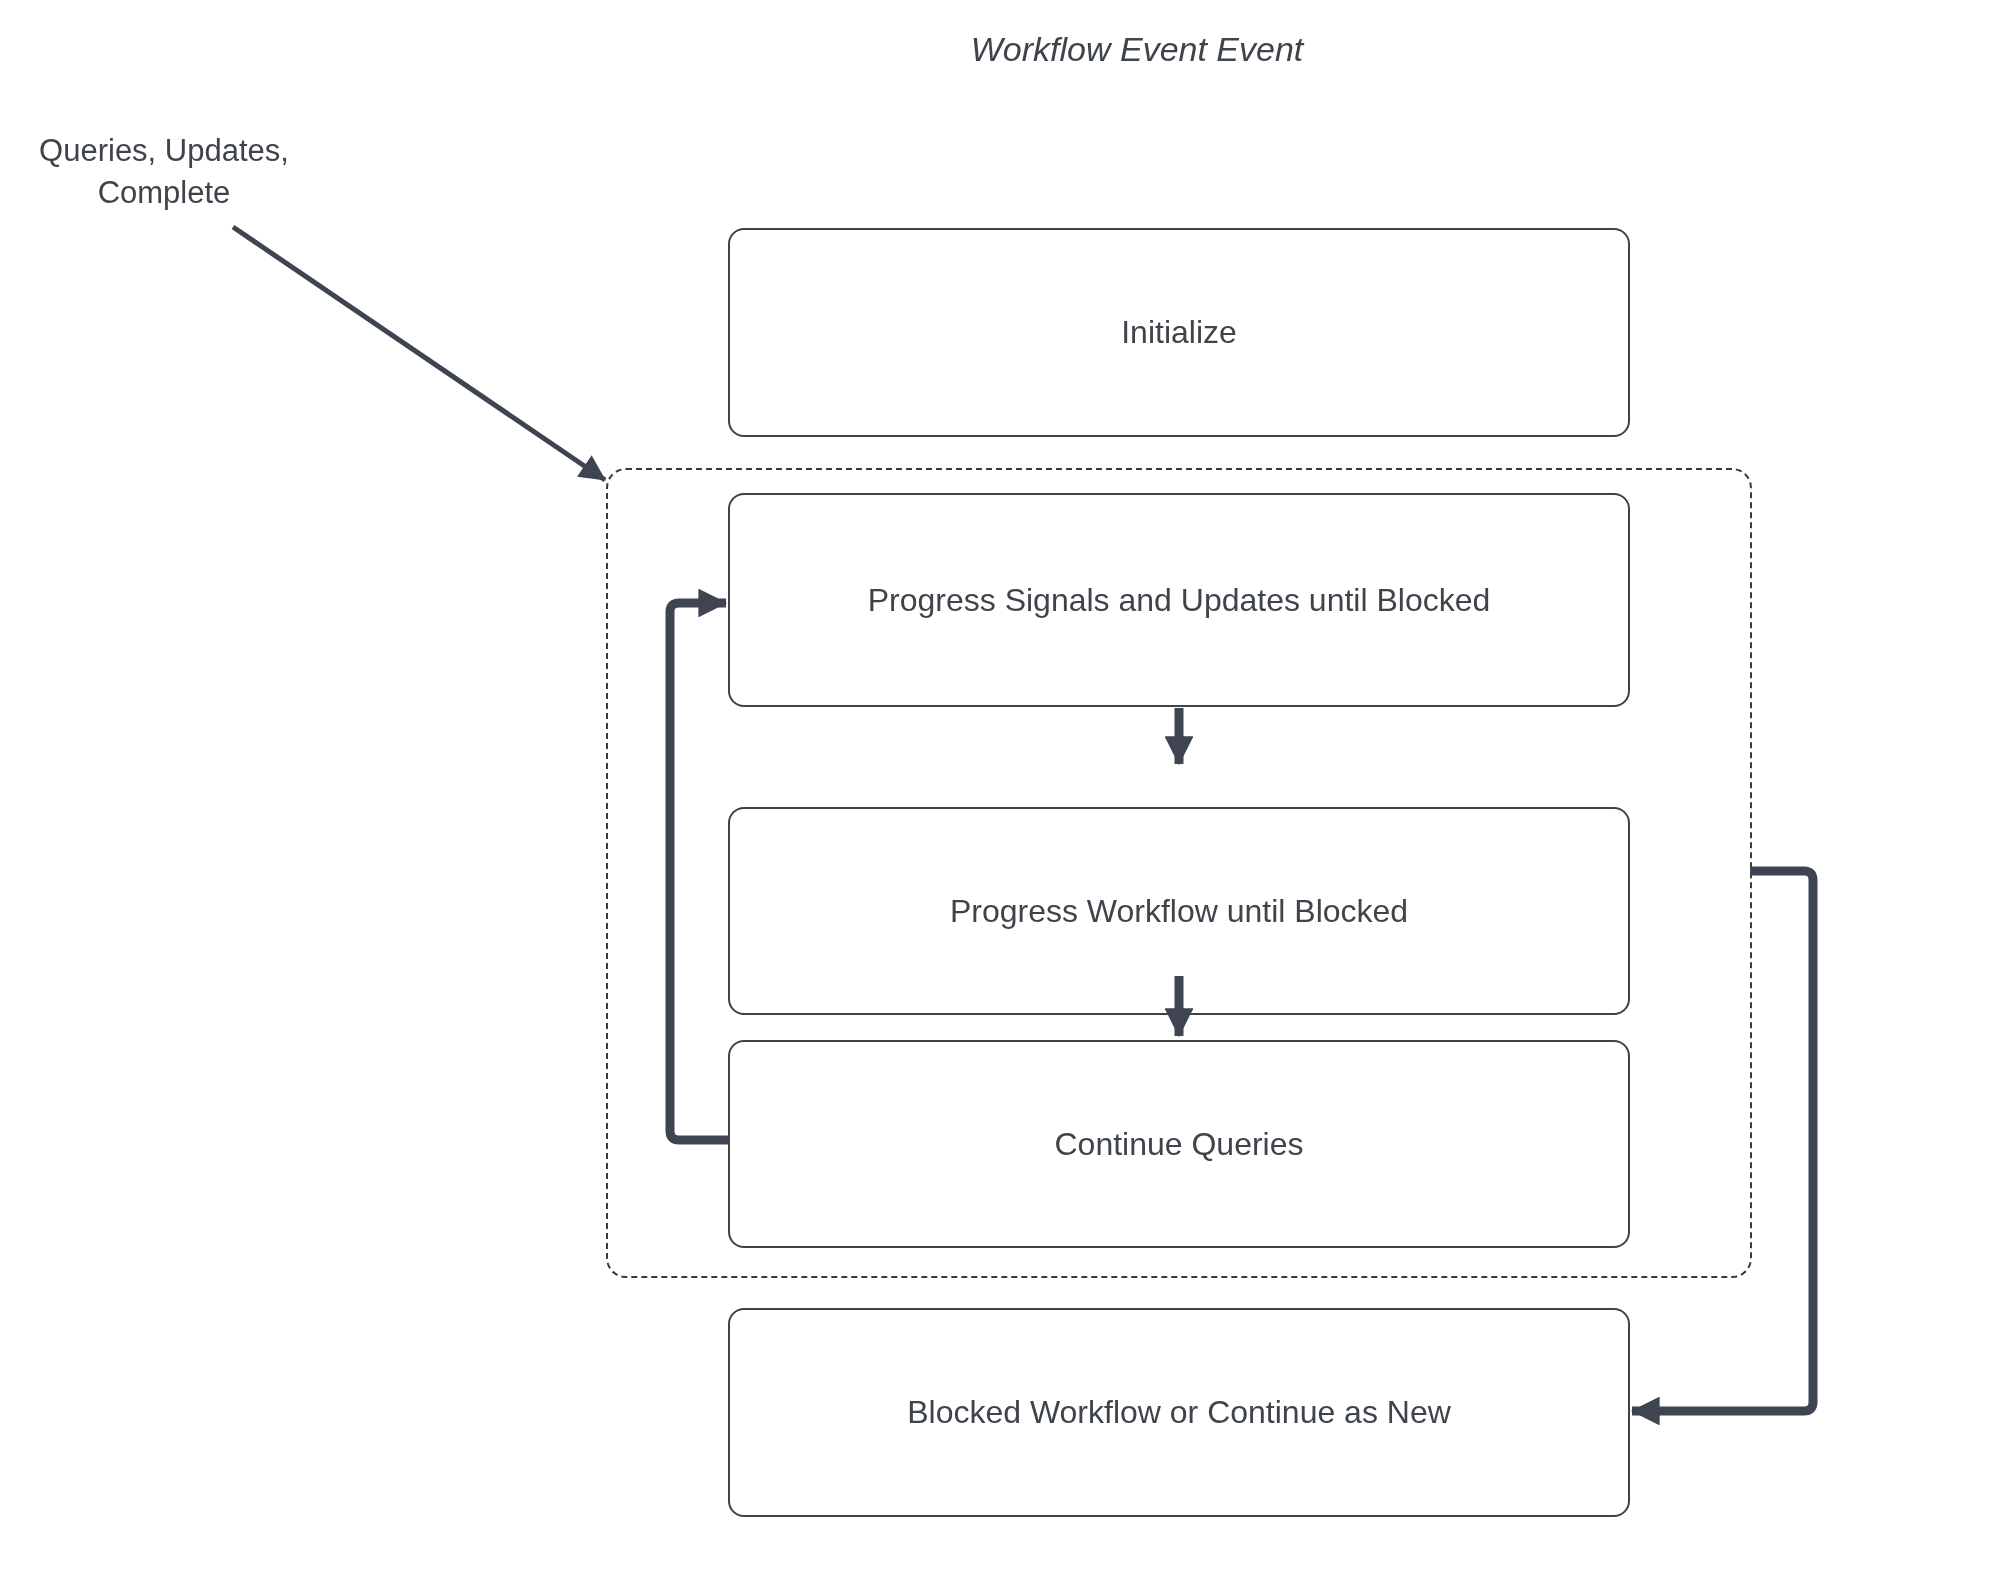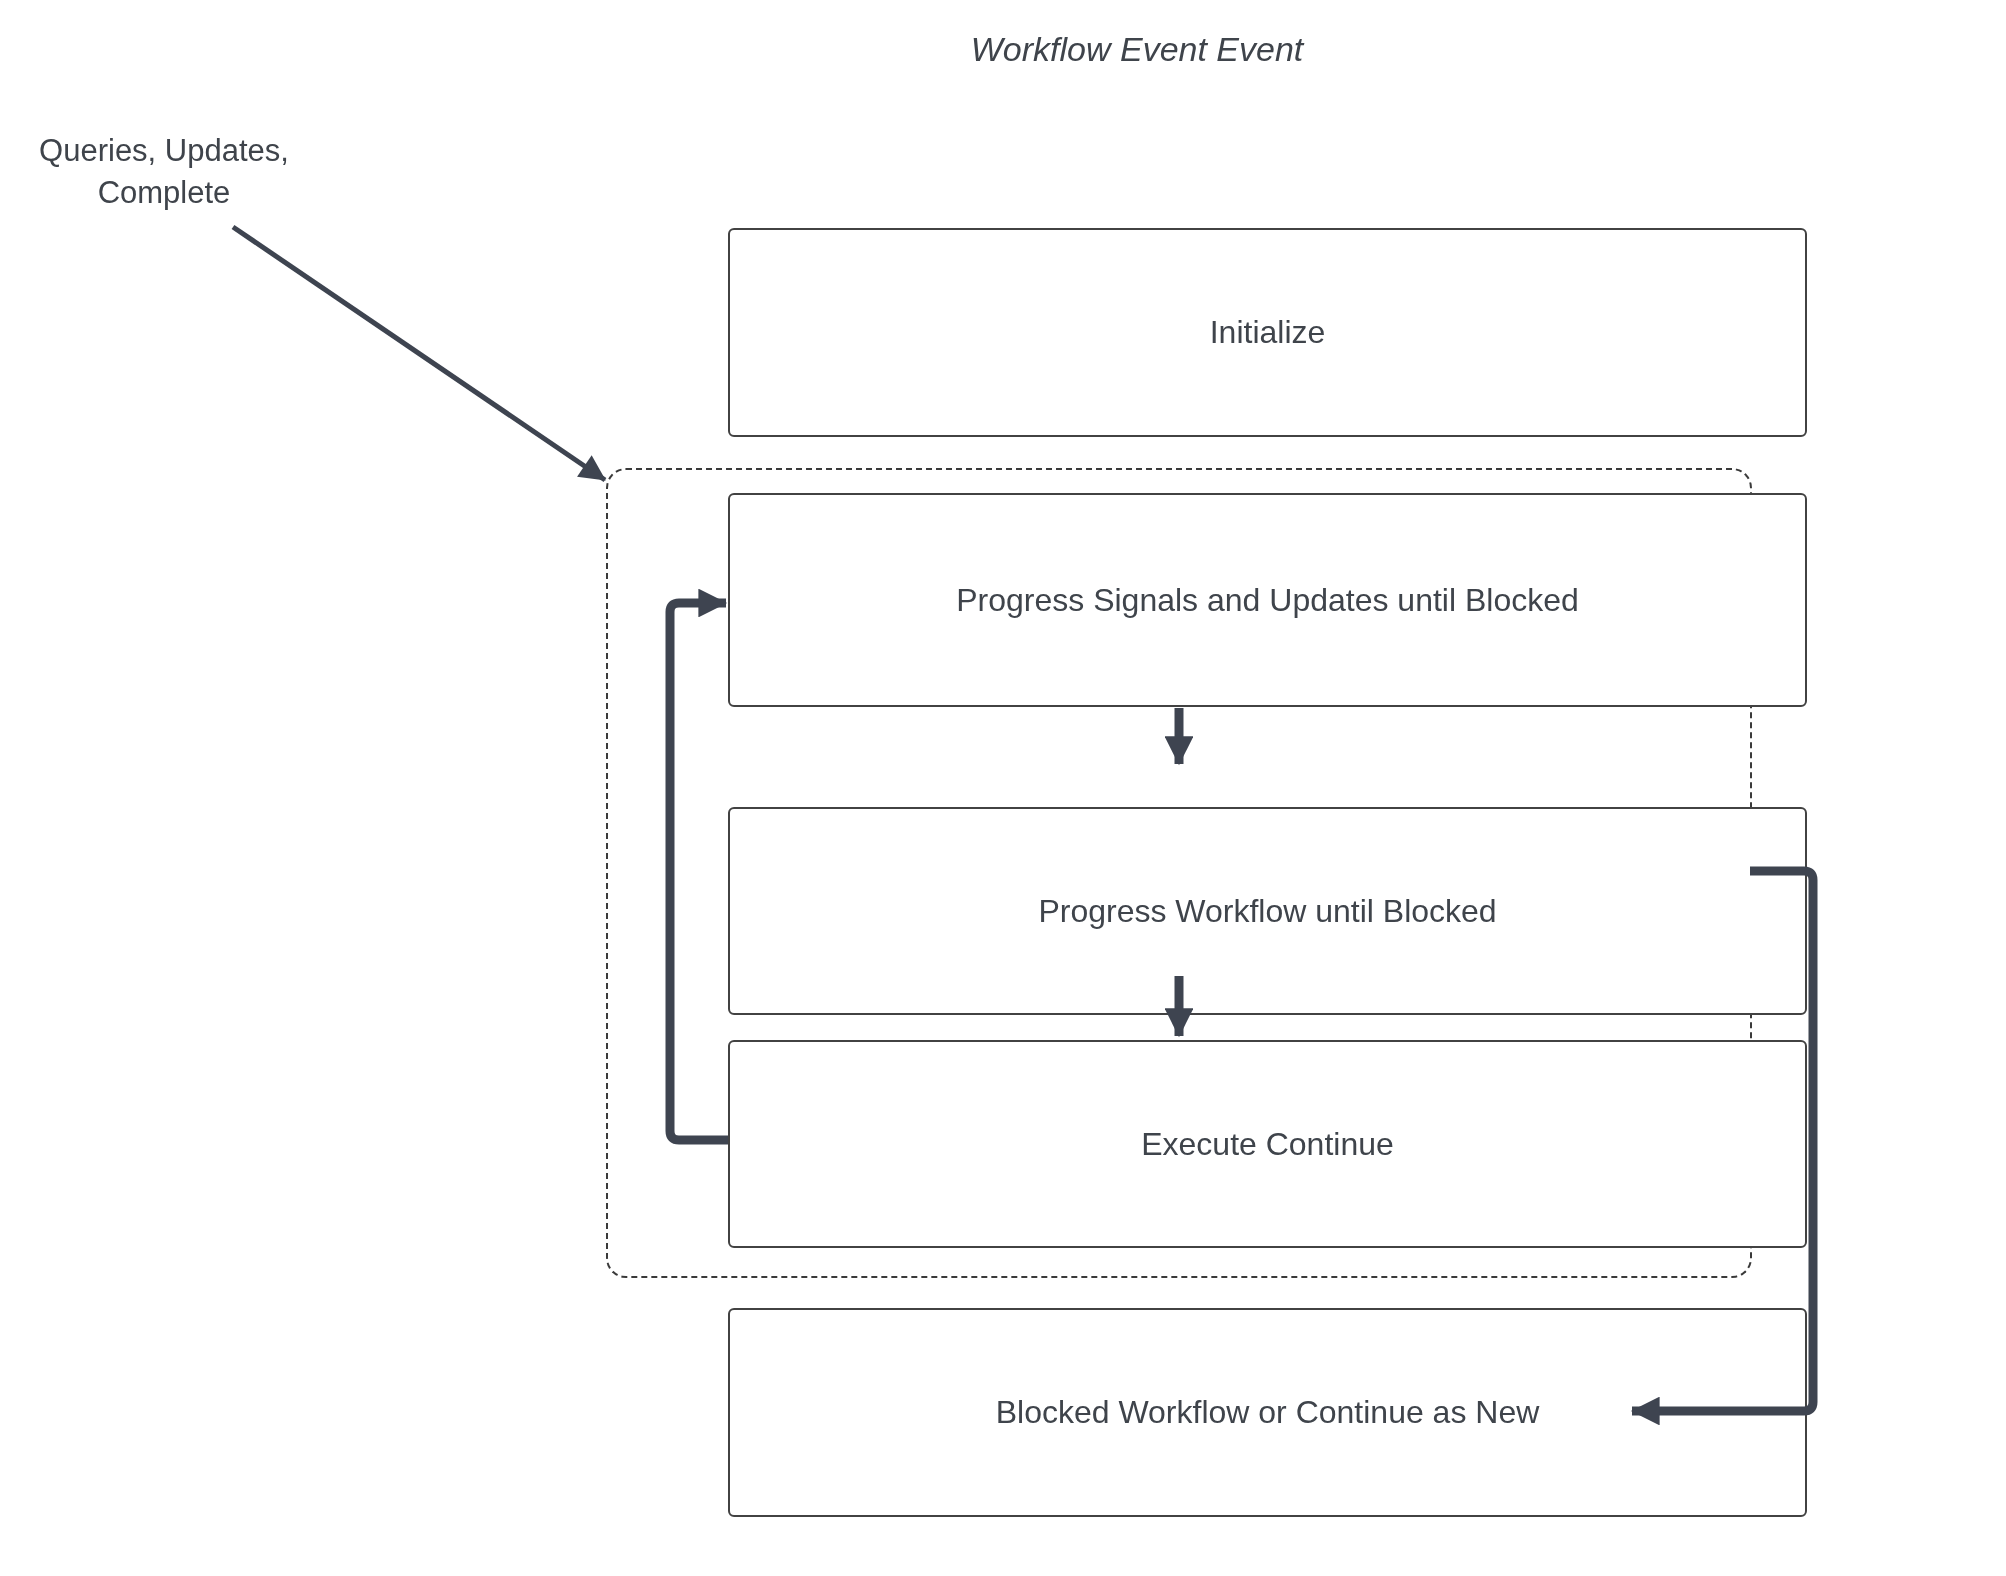--- a/index.html
+++ b/index.html
@@ -33,23 +33,23 @@
     transform:translateX(-50%);
     font-size:31px;
     line-height:42px;
     text-align:center;
     color:var(--text);
     white-space:nowrap;
   }
   .node{
     position:absolute;
     left:728px;
-    width:1079px;
+    width:902px;
     border:2px solid var(--box-border);
-    border-radius:6px;
+    border-radius:16px;
     background:var(--bg);
     display:flex;
     align-items:center;
     justify-content:center;
     box-sizing:border-box;
   }
   .node .node-label{
     font-size:32px;
     color:var(--text);
     text-align:center;
@@ -95,21 +95,21 @@
 
   <div class="node node-progress-signals">
     <span class="node-label">Progress Signals and Updates until Blocked</span>
   </div>
 
   <div class="node node-progress-workflow">
     <span class="node-label">Progress Workflow until Blocked</span>
   </div>
 
   <div class="node node-execute-queries">
-    <span class="node-label">Execute Continue</span>
+    <span class="node-label">Continue Queries</span>
   </div>
 
   <div class="node node-complete-workflow">
     <span class="node-label">Blocked Workflow or Continue as New</span>
   </div>
 
   <svg class="arrows-layer" width="2006" height="1576" viewBox="0 0 2006 1576" xmlns="http://www.w3.org/2000/svg">
     <defs>
       <marker id="head-small" viewBox="0 0 10 10" refX="9.6" refY="5" markerWidth="7.6" markerHeight="5.2" orient="auto" markerUnits="strokeWidth">
         <path d="M0,0 L10,5 L0,10 z" style="fill:var(--arrow)"></path>

